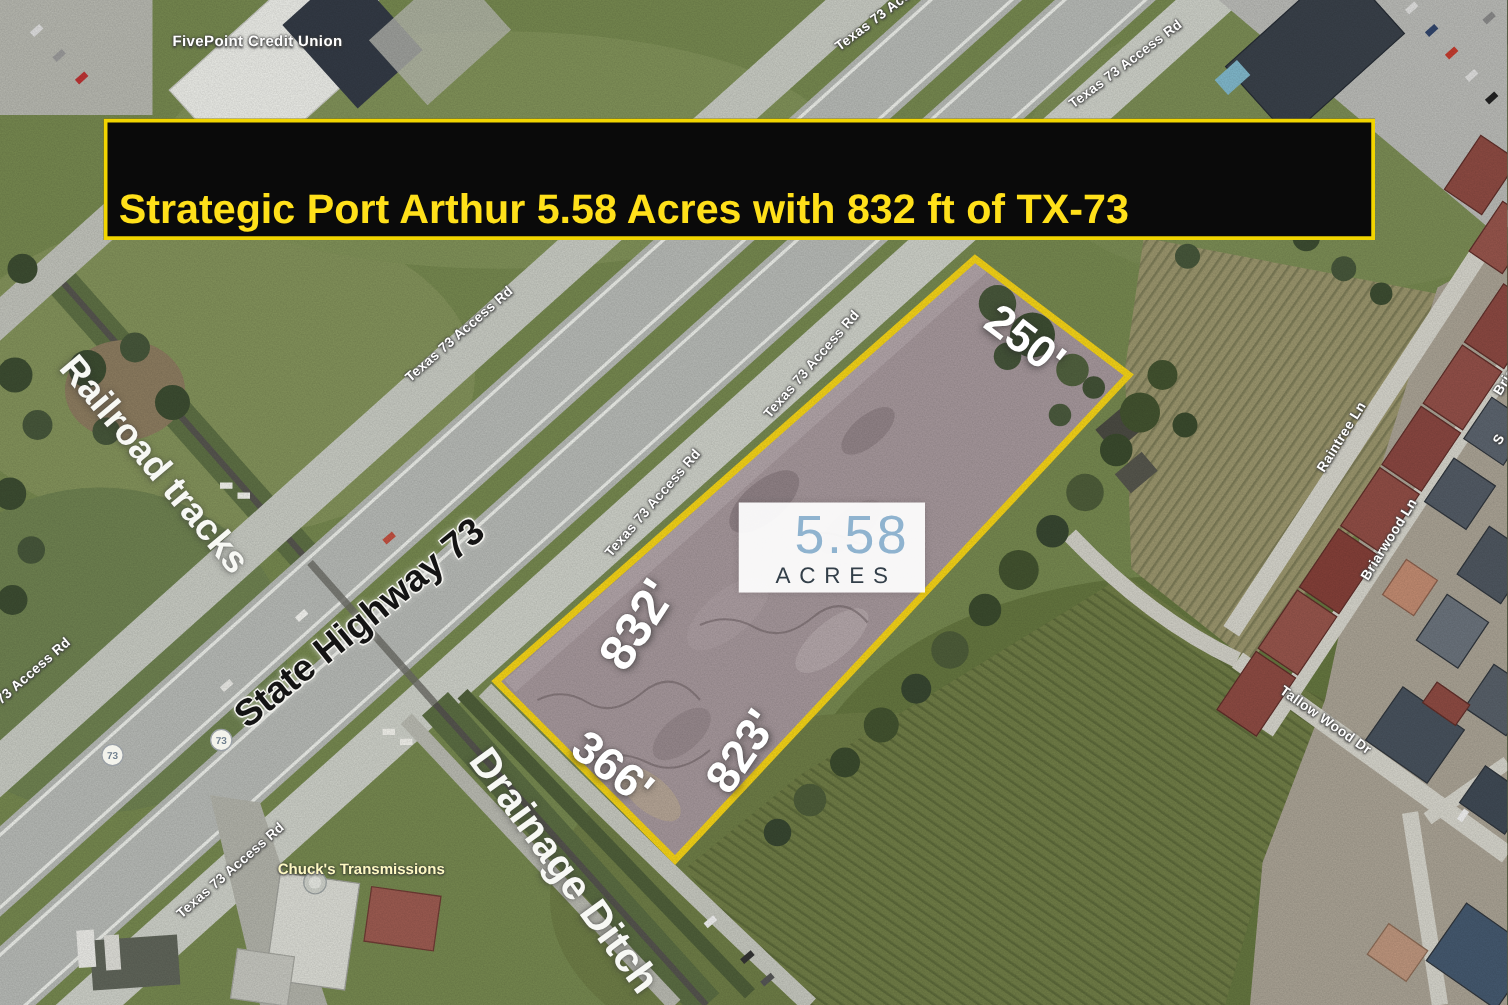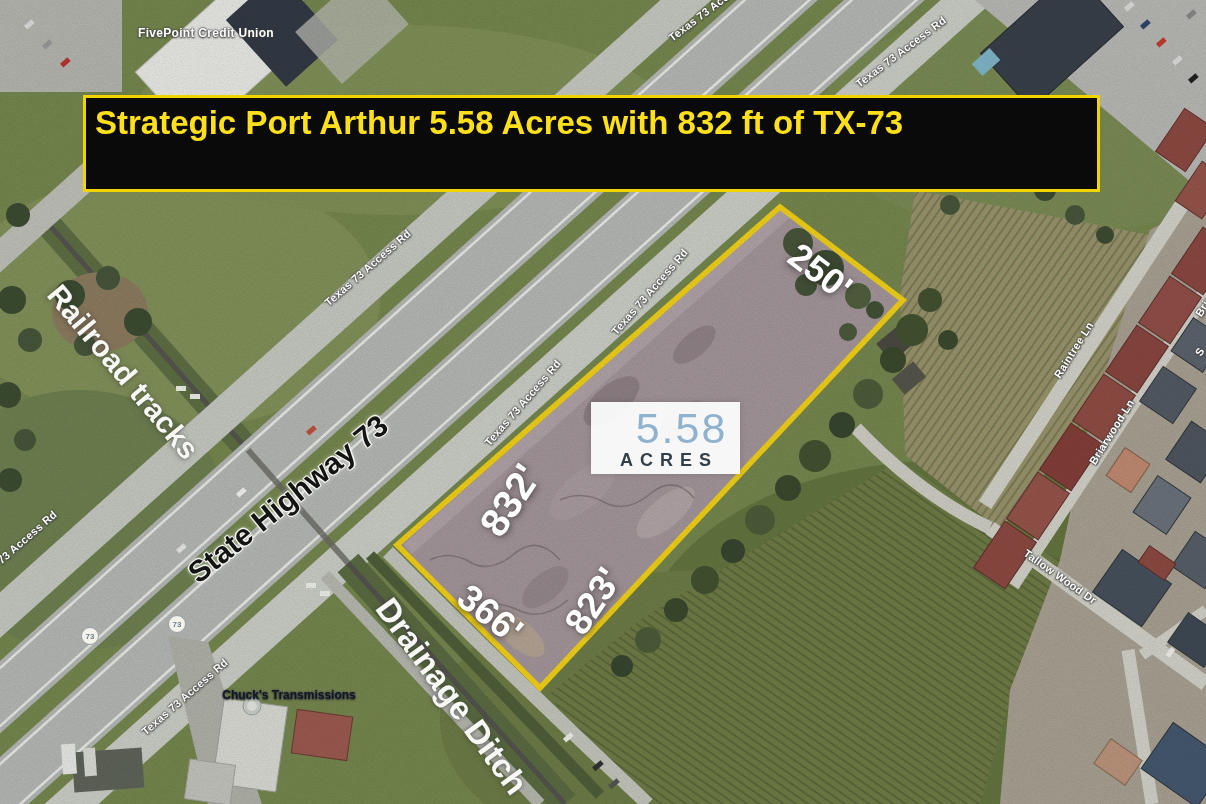--- a/index.html
+++ b/index.html
@@ -10,34 +10,34 @@
   .lbl{position:absolute;white-space:nowrap;transform-origin:center;line-height:1;}
   .lbl-dim{font-size:37px;font-weight:bold;color:#ffffff;
            text-shadow:0 2px 6px rgba(40,40,40,.6),0 0 2px rgba(60,60,60,.5);}
   .lbl-road-big{font-size:30px;font-weight:bold;color:#f7f8f4;
            text-shadow:0 1px 5px rgba(55,55,55,.55),0 0 2px rgba(70,70,70,.5);}
   .lbl-hwy{font-size:30px;font-weight:bold;color:#141414;
            text-shadow:-1px -1px 0 #f4f4f0,1px -1px 0 #f4f4f0,-1px 1px 0 #f4f4f0,
                        1px 1px 0 #f4f4f0,0 0 5px #f4f4f0;}
   .lbl-small{font-size:11px;font-weight:bold;color:#ffffff;
            text-shadow:0 0 2px #3d3d3d,0 0 2px #3d3d3d,0 1px 2px #3d3d3d;letter-spacing:.3px;}
-  .lbl-poi{font-size:12px;font-weight:bold;color:#0f172a;
+  .lbl-poi{font-size:12px;font-weight:bold;color:#fef9c3;
            text-shadow:0 0 2px #333,0 1px 2px #333;}
   .shield{position:absolute;width:16px;height:16px;border-radius:50%;background:#f3f3ec;
           border:1px solid #9aa0a6;color:#6f7f8e;font-size:8px;font-weight:bold;
-          display:flex;align-items:center;justify-content:center;transform:translate(-50%,-50%);margin-top:32px;}
+          display:flex;align-items:center;justify-content:center;transform:translate(-50%,-50%);}
   .acres-box{position:absolute;left:591px;top:402px;width:149px;height:72px;
           background:rgba(255,255,255,.93);display:flex;flex-direction:column;
           align-items:center;justify-content:center;box-shadow:0 0 6px rgba(0,0,0,.15);}
   .acres-num{font-size:43px;font-weight:400;color:#8fb3cf;letter-spacing:2px;line-height:1;margin-left:32px;}
-  .acres-unit{font-size:18px;font-weight:700;color:#333f49;letter-spacing:7px;
+  .acres-unit{font-size:18px;font-weight:400;color:#333f49;letter-spacing:7px;
           line-height:1;margin-top:1px;padding-left:7px;}
   .banner{position:absolute;left:83px;top:95px;width:1017px;height:97px;background:#0a0a0a;
           border:3px solid #f2d500;box-sizing:border-box;padding:2px 0 0 9px;overflow:hidden;}
-  .banner div{color:#ffe01a;font-weight:bold;font-size:33px;line-height:45px;white-space:nowrap;}
+  .banner div{color:#ffe01a;font-weight:bold;font-size:33px;line-height:45px;white-space:nowrap;margin-top:44px;}
 </style>
 </head>
 <body>
 
 <div class="stage">
 
 <svg width="1206" height="804" viewBox="0 0 1206 804">
   <defs>
     <filter id="grain" x="0%" y="0%" width="100%" height="100%">
       <feTurbulence type="fractalNoise" baseFrequency="0.9" numOctaves="2" seed="7" stitchTiles="stitch"></feTurbulence>

